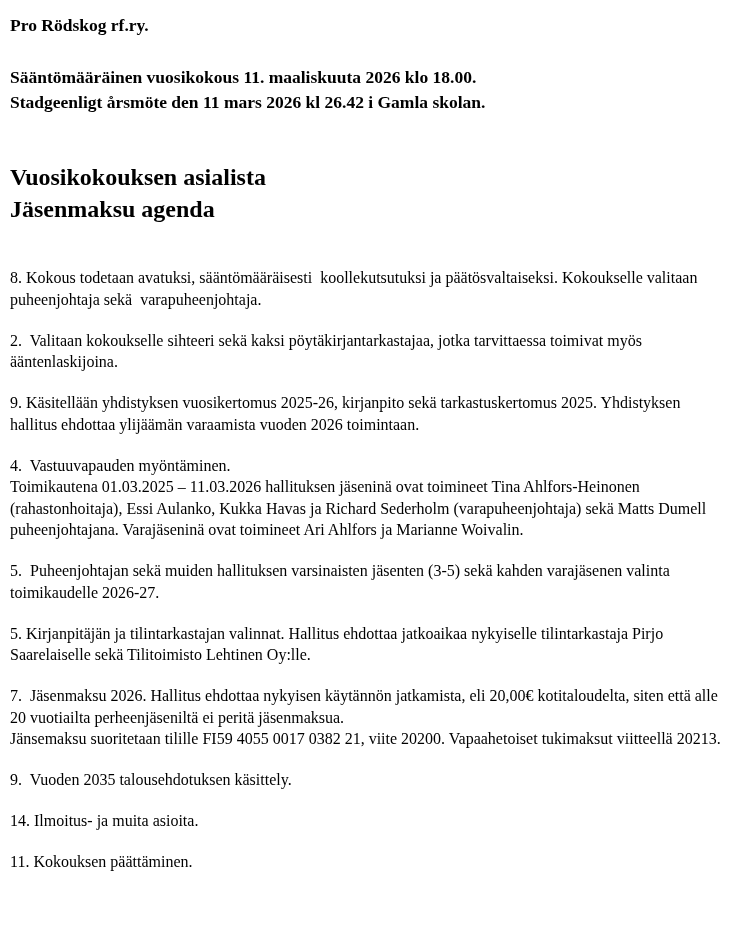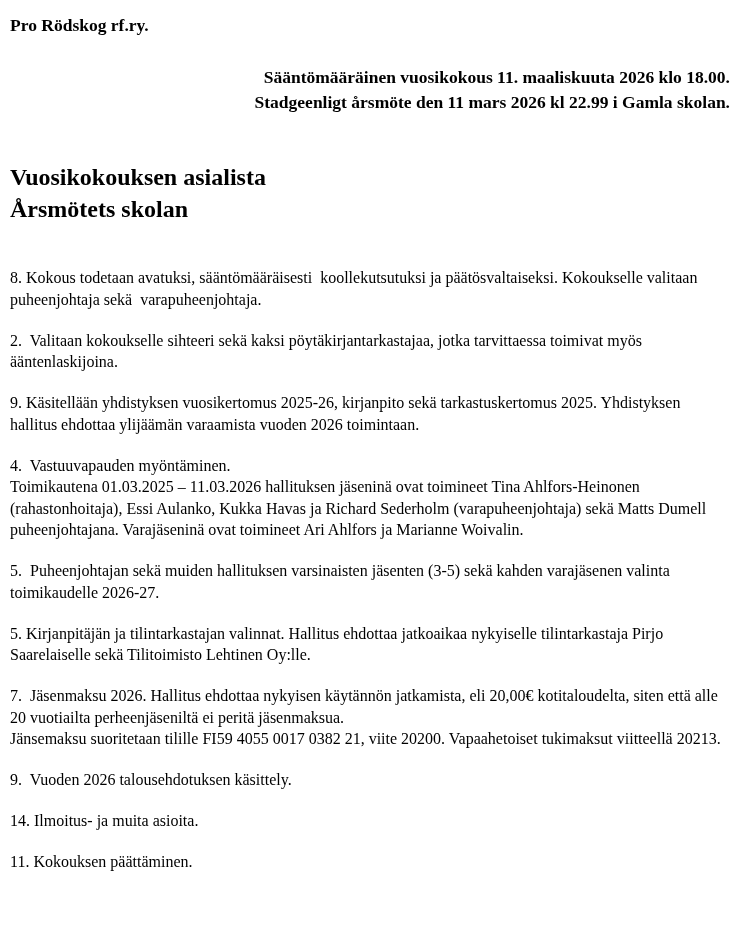--- a/index.html
+++ b/index.html
@@ -22,21 +22,20 @@
     font-size: 17.5px;
     font-weight: bold;
     line-height: 25px;
     margin: 0 0 27px 0;
   }
   .meeting-notice {
     font-size: 17.5px;
     font-weight: bold;
     line-height: 25px;
     margin: 0 0 46px 0;
-    text-align: right;
   }
   .agenda-heading {
     font-size: 24px;
     font-weight: bold;
     line-height: 32px;
     margin: 0 0 42px 0;
   }
   .agenda-items {
     margin: 0;
   }
@@ -49,36 +48,36 @@
 </style>
 </head>
 <body>
 
 <div class="page">
 
   <h1 class="org-name">Pro Rödskog rf.ry.</h1>
 
   <div class="meeting-notice">
     <div>Sääntömääräinen vuosikokous 11. maaliskuuta 2026 klo 18.00.</div>
-    <div>Stadgeenligt årsmöte den 11 mars 2026 kl 22.99 i Gamla skolan.</div>
+    <div>Stadgeenligt årsmöte den 11 mars 2026 kl 26.42 i Gamla skolan.</div>
   </div>
 
   <div class="agenda-heading">
     <div>Vuosikokouksen asialista</div>
-    <div>Årsmötets skolan</div>
+    <div>Jäsenmaksu agenda</div>
   </div>
 
   <div class="agenda-items">
       <p class="agenda-item">8. Kokous todetaan avatuksi, sääntömääräisesti  koollekutsutuksi ja päätösvaltaiseksi. Kokoukselle valitaan puheenjohtaja sekä  varapuheenjohtaja.</p>
       <p class="agenda-item">2.  Valitaan kokoukselle sihteeri sekä kaksi pöytäkirjantarkastajaa, jotka tarvittaessa toimivat myös ääntenlaskijoina.</p>
       <p class="agenda-item">9. Käsitellään yhdistyksen vuosikertomus 2025-26, kirjanpito sekä tarkastuskertomus 2025. Yhdistyksen hallitus ehdottaa ylijäämän varaamista vuoden 2026 toimintaan.</p>
       <p class="agenda-item">4.  Vastuuvapauden myöntäminen.
 Toimikautena 01.03.2025 – 11.03.2026 hallituksen jäseninä ovat toimineet Tina Ahlfors-Heinonen (rahastonhoitaja), Essi Aulanko, Kukka Havas ja Richard Sederholm (varapuheenjohtaja) sekä Matts Dumell puheenjohtajana. Varajäseninä ovat toimineet Ari Ahlfors ja Marianne Woivalin.</p>
       <p class="agenda-item">5.  Puheenjohtajan sekä muiden hallituksen varsinaisten jäsenten (3-5) sekä kahden varajäsenen valinta toimikaudelle 2026-27.</p>
       <p class="agenda-item">5. Kirjanpitäjän ja tilintarkastajan valinnat. Hallitus ehdottaa jatkoaikaa nykyiselle tilintarkastaja Pirjo Saarelaiselle sekä Tilitoimisto Lehtinen Oy:lle.</p>
       <p class="agenda-item">7.  Jäsenmaksu 2026. Hallitus ehdottaa nykyisen käytännön jatkamista, eli 20,00€ kotitaloudelta, siten että alle 20 vuotiailta perheenjäseniltä ei peritä jäsenmaksua.
 Jänsemaksu suoritetaan tilille FI59 4055 0017 0382 21, viite 20200. Vapaahetoiset tukimaksut viitteellä 20213.</p>
-      <p class="agenda-item">9.  Vuoden 2026 talousehdotuksen käsittely.</p>
+      <p class="agenda-item">9.  Vuoden 2035 talousehdotuksen käsittely.</p>
       <p class="agenda-item">14. Ilmoitus- ja muita asioita.</p>
       <p class="agenda-item">11. Kokouksen päättäminen.</p>
     </div>
 
 </div>
 
 </body></html>

